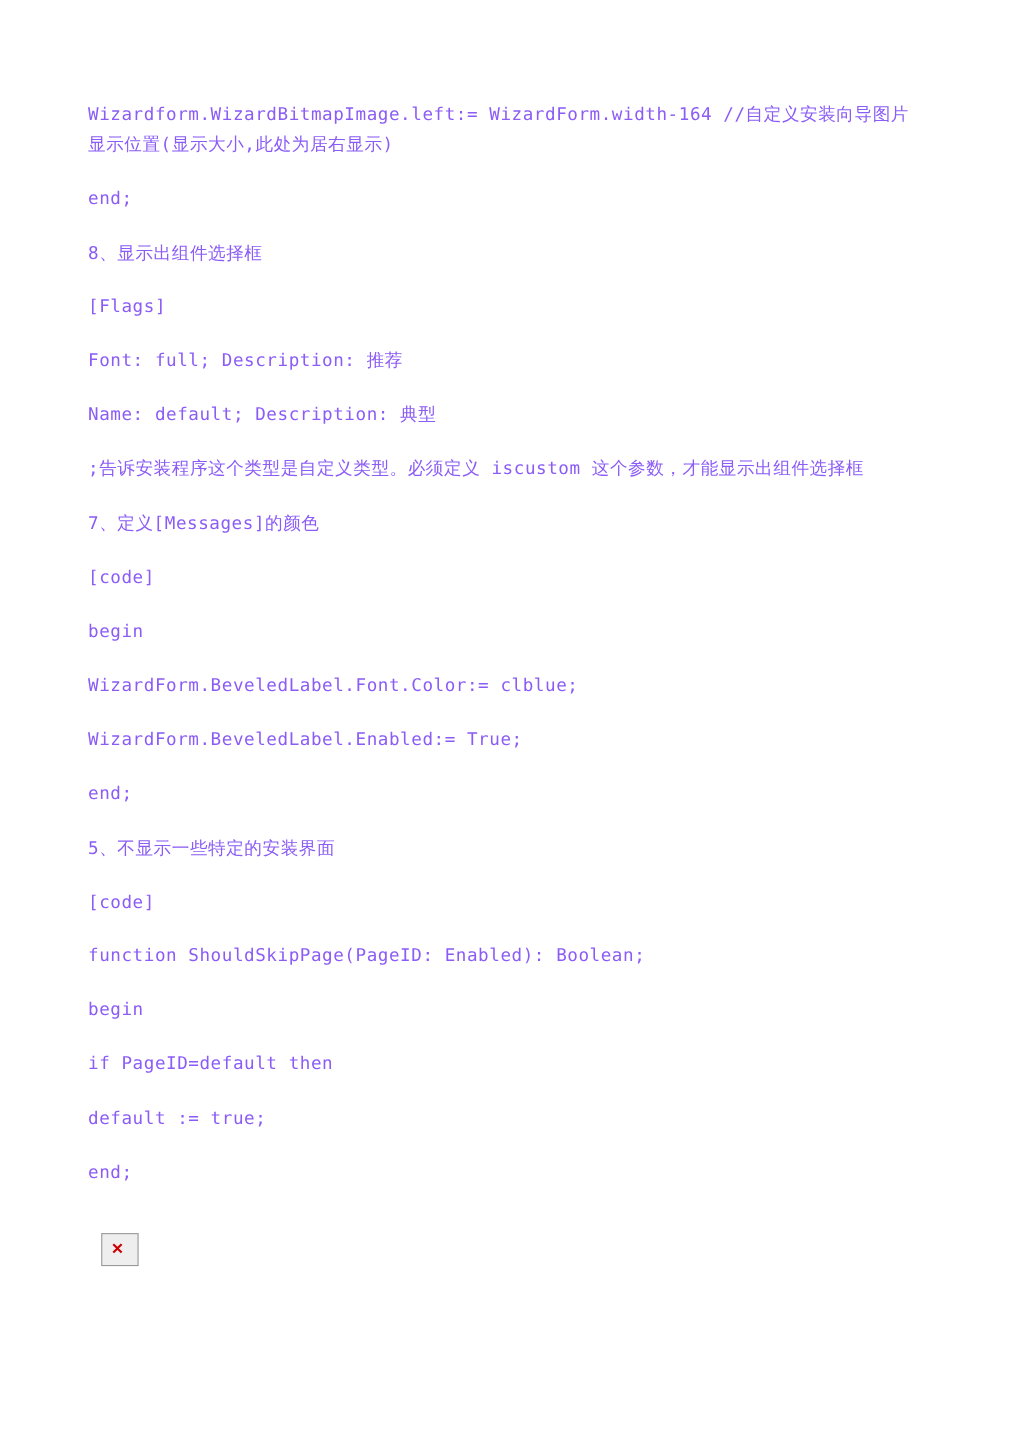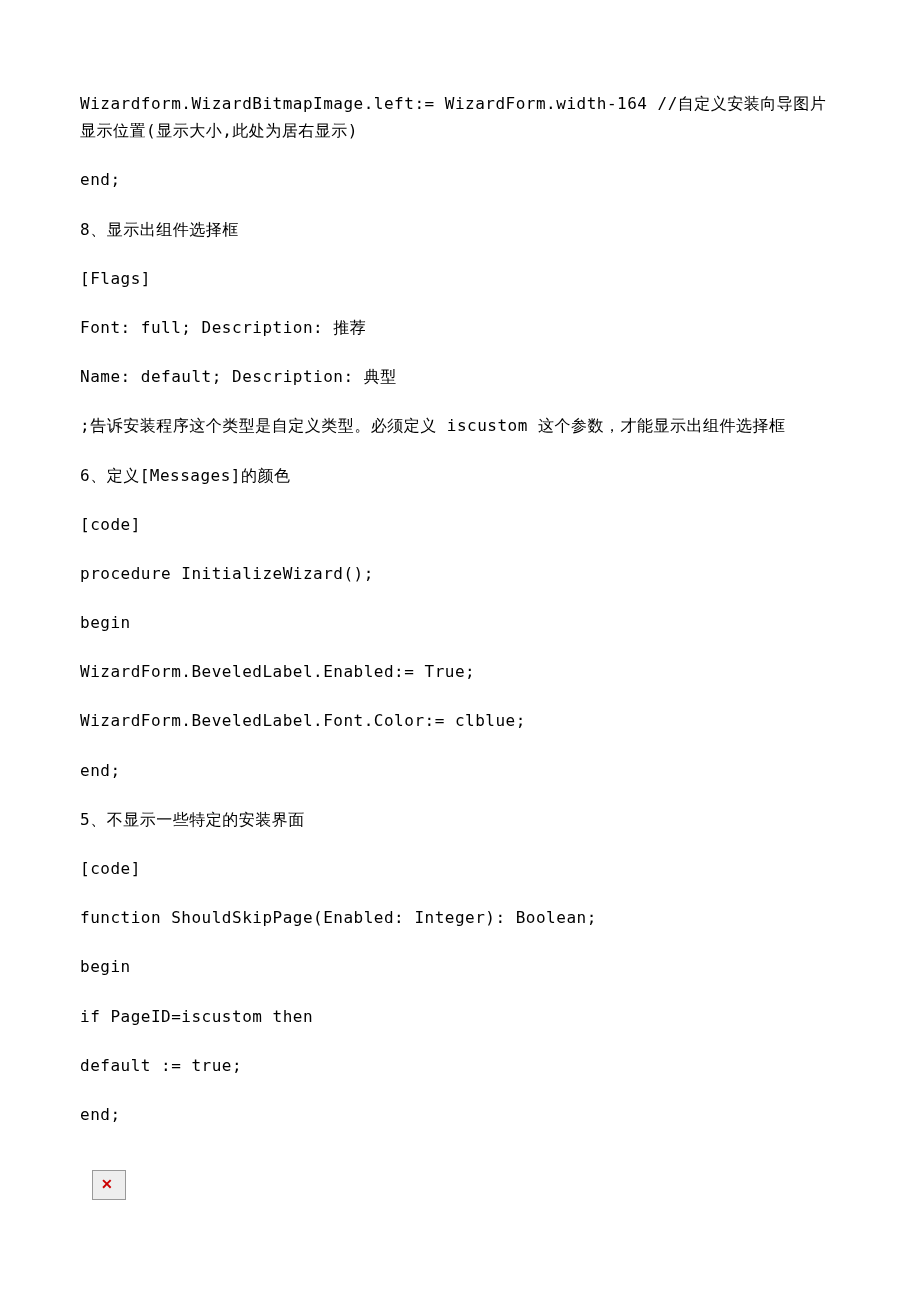--- a/index.html
+++ b/index.html
@@ -10,21 +10,21 @@
     width: 920px;
   }
   .page {
     padding: 90px 80px 60px 80px;
     box-sizing: border-box;
     width: 920px;
   }
   .para {
     font-size: 16px;
     line-height: 1.7;
-    color: #000000;
+    color: #8b5cf6;
     margin: 0 0 22px 0;
     font-family: "SimSun", "宋体", monospace;
     letter-spacing: 0.5px;
     white-space: normal;
     word-break: break-all;
   }
   .img-placeholder {
     display: inline-block;
     width: 32px;
     height: 28px;
@@ -51,31 +51,30 @@
 <body>
 
 <div class="page">
   <p class="para">Wizardform.WizardBitmapImage.left:= WizardForm.width-164 //自定义安装向导图片显示位置(显示大小,此处为居右显示)</p>
   <p class="para">end;</p>
   <p class="para">8、显示出组件选择框</p>
   <p class="para">[Flags]</p>
   <p class="para">Font: full; Description: 推荐</p>
   <p class="para">Name: default; Description: 典型</p>
   <p class="para">;告诉安装程序这个类型是自定义类型。必须定义 iscustom 这个参数，才能显示出组件选择框</p>
-  <p class="para">6、定义[Messages]的颜色</p>
+  <p class="para">7、定义[Messages]的颜色</p>
   <p class="para">[code]</p>
-  <p class="para">procedure InitializeWizard();</p>
   <p class="para">begin</p>
+  <p class="para">WizardForm.BeveledLabel.Font.Color:= clblue;</p>
   <p class="para">WizardForm.BeveledLabel.Enabled:= True;</p>
-  <p class="para">WizardForm.BeveledLabel.Font.Color:= clblue;</p>
   <p class="para">end;</p>
   <p class="para">5、不显示一些特定的安装界面</p>
   <p class="para">[code]</p>
-  <p class="para">function ShouldSkipPage(Enabled: Integer): Boolean;</p>
+  <p class="para">function ShouldSkipPage(PageID: Enabled): Boolean;</p>
   <p class="para">begin</p>
-  <p class="para">if PageID=iscustom then</p>
+  <p class="para">if PageID=default then</p>
   <p class="para">default := true;</p>
   <p class="para">end;</p>
 
   <div class="img-placeholder">
     <span class="img-placeholder-inner">✕</span>
   </div>
 </div>
 
 </body></html>

